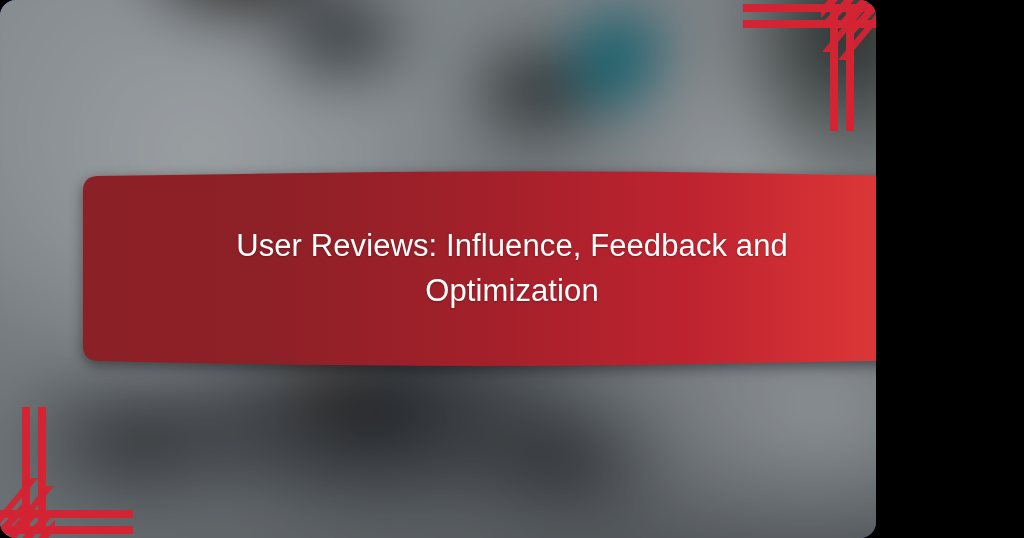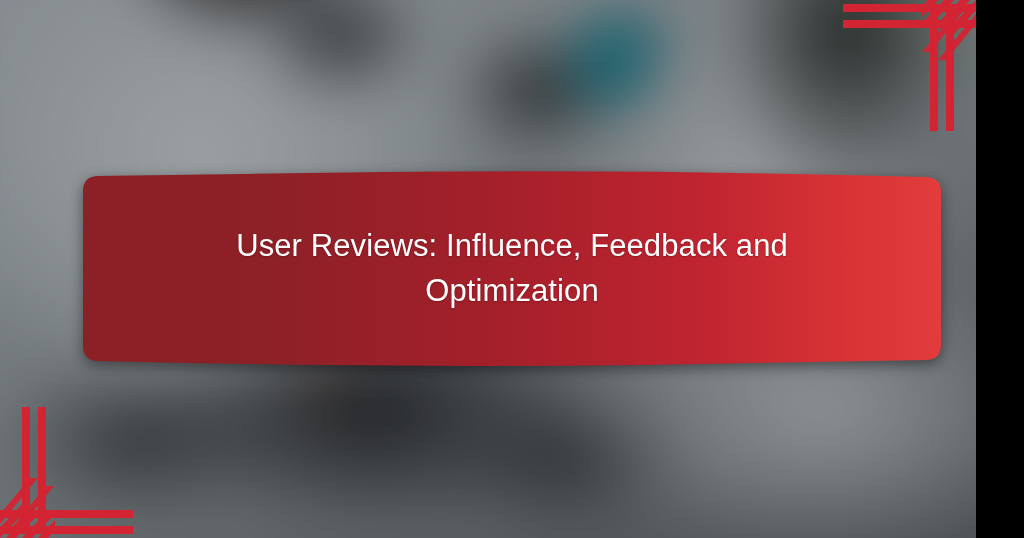--- a/index.html
+++ b/index.html
@@ -6,24 +6,25 @@
     margin: 0;
     padding: 0;
     background: #000;
   }
   body {
     font-family: "Liberation Sans", sans-serif;
   }
 
   #stage {
     position: relative;
-    width: 976px;
+    width: 876px;
     height: 538px;
     overflow: hidden;
     background: #1d4ed8;
+    border-radius: 16px;
   }
 
   
   .bg-photo {
     position: absolute;
     left: -60px;
     top: -60px;
     width: 1144px;
     height: 658px;
     filter: blur(26px) saturate(0.92);

